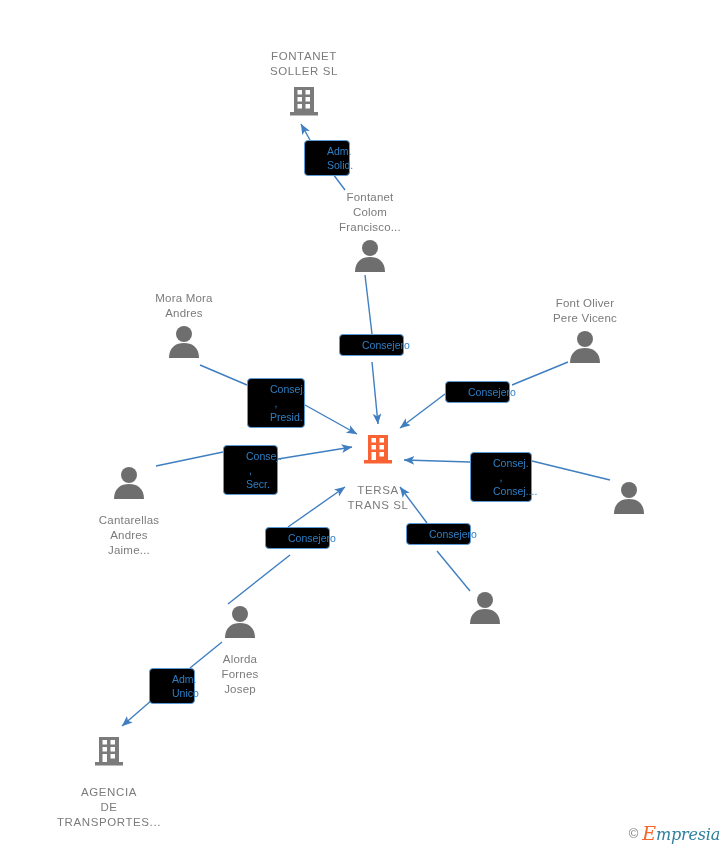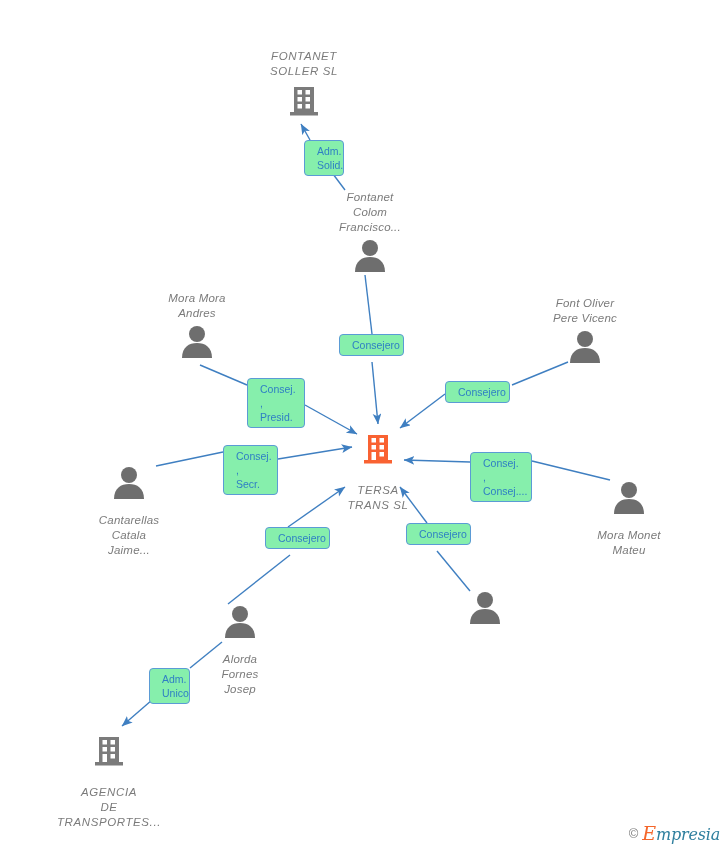--- a/index.html
+++ b/index.html
@@ -23,21 +23,20 @@
     top: 0;
     width: 728px;
     height: 850px;
     pointer-events: none;
   }
   .node {
     position: absolute;
     text-align: center;
     width: 140px;
     margin-left: -70px;
-    font-style: italic;
   }
   .node .icon-wrap {
     display: block;
     line-height: 0;
   }
   .node svg {
     display: inline-block;
   }
   .node-label {
     font-size: 11.5px;
@@ -50,26 +49,26 @@
   .node-label.company {
     letter-spacing: 0.6px;
   }
   .label-above .node-label { margin-bottom: 3px; }
   .label-below .node-label { margin-top: 14px; }
 
   .reltag {
     position: absolute;
     border: 1px solid #5b9bd5;
     border-radius: 4px;
-    background: #86efac;
+    background: #000000;
     color: #2f7fc4;
     font-size: 10.5px;
     line-height: 14px;
-    text-align: left;
-    padding: 3px 12px;
+    text-align: center;
+    padding: 3px 22px;
     white-space: pre-line;
     font-family: "Liberation Sans", sans-serif;
     box-sizing: border-box;
   }
   #watermark {
     position: absolute;
     right: 8px;
     bottom: 6px;
     display: flex;
     align-items: center;
@@ -156,21 +155,21 @@
 Colom
 Francisco...</div>
     <span class="icon-wrap">
       <svg width="36" height="34" viewBox="0 0 36 34">
         <circle cx="18" cy="10" r="8" fill="#6e6e6e"></circle>
         <path d="M3,34 C3,23 10,19 18,19 C26,19 33,23 33,34 Z" fill="#6e6e6e"></path>
       </svg>
     </span>
   </div>
 
-  <div class="node label-above" style="left:197px; top:291px;">
+  <div class="node label-above" style="left:184px; top:291px;">
     <div class="node-label">Mora Mora
 Andres</div>
     <span class="icon-wrap">
       <svg width="36" height="34" viewBox="0 0 36 34">
         <circle cx="18" cy="10" r="8" fill="#6e6e6e"></circle>
         <path d="M3,34 C3,23 10,19 18,19 C26,19 33,23 33,34 Z" fill="#6e6e6e"></path>
       </svg>
     </span>
   </div>
 
@@ -203,33 +202,31 @@
   </div>
 
   <div class="node label-below" style="left:129px; top:465px;">
     <span class="icon-wrap">
       <svg width="36" height="34" viewBox="0 0 36 34">
         <circle cx="18" cy="10" r="8" fill="#6e6e6e"></circle>
         <path d="M3,34 C3,23 10,19 18,19 C26,19 33,23 33,34 Z" fill="#6e6e6e"></path>
       </svg>
     </span>
     <div class="node-label">Cantarellas
-Catala
+Andres
 Jaime...</div>
   </div>
 
   <div class="node label-below" style="left:629px; top:480px;">
     <span class="icon-wrap">
       <svg width="36" height="34" viewBox="0 0 36 34">
         <circle cx="18" cy="10" r="8" fill="#6e6e6e"></circle>
         <path d="M3,34 C3,23 10,19 18,19 C26,19 33,23 33,34 Z" fill="#6e6e6e"></path>
       </svg>
     </span>
-    <div class="node-label">Mora Monet
-Mateu</div>
   </div>
 
   <div class="node label-below" style="left:240px; top:604px;">
     <span class="icon-wrap">
       <svg width="36" height="34" viewBox="0 0 36 34">
         <circle cx="18" cy="10" r="8" fill="#6e6e6e"></circle>
         <path d="M3,34 C3,23 10,19 18,19 C26,19 33,23 33,34 Z" fill="#6e6e6e"></path>
       </svg>
     </span>
     <div class="node-label">Alorda

